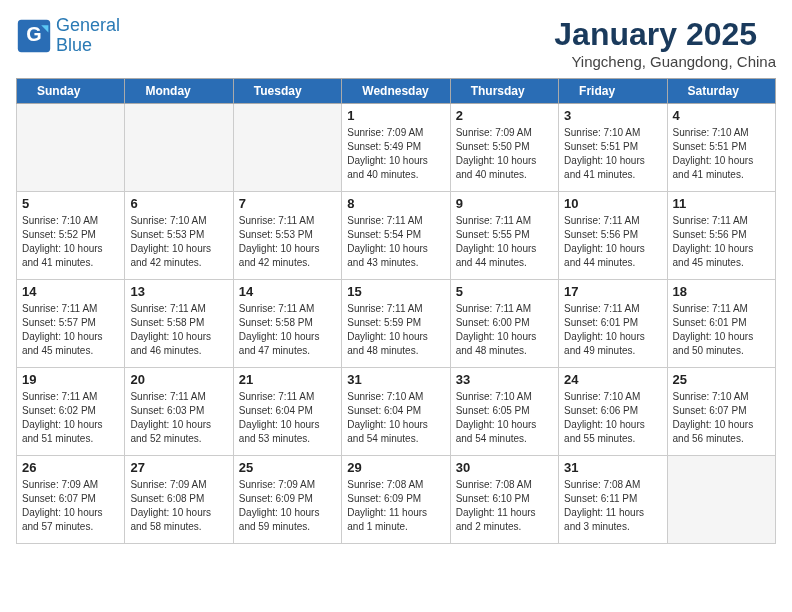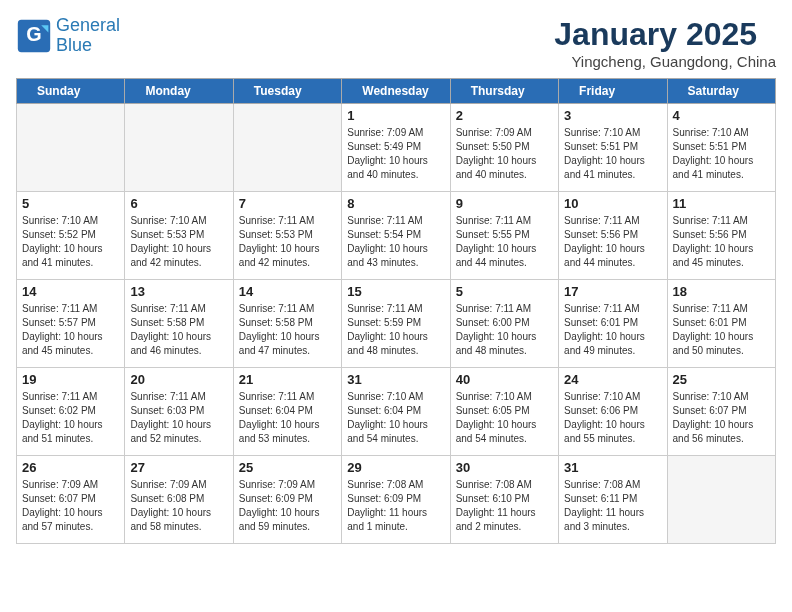--- a/index.html
+++ b/index.html
@@ -258,21 +258,21 @@
 Sunset: 6:04 PM
 Daylight: 10 hours and 53 minutes.</div>
         </td>
         <td>
           <span class="day-num">31</span>
           <div class="cell-info" style="white-space: pre-line;">Sunrise: 7:10 AM
 Sunset: 6:04 PM
 Daylight: 10 hours and 54 minutes.</div>
         </td>
         <td>
-          <span class="day-num">40</span>
+          <span class="day-num">33</span>
           <div class="cell-info" style="white-space: pre-line;">Sunrise: 7:10 AM
 Sunset: 6:05 PM
 Daylight: 10 hours and 54 minutes.</div>
         </td>
         <td>
           <span class="day-num">24</span>
           <div class="cell-info" style="white-space: pre-line;">Sunrise: 7:10 AM
 Sunset: 6:06 PM
 Daylight: 10 hours and 55 minutes.</div>
         </td>

